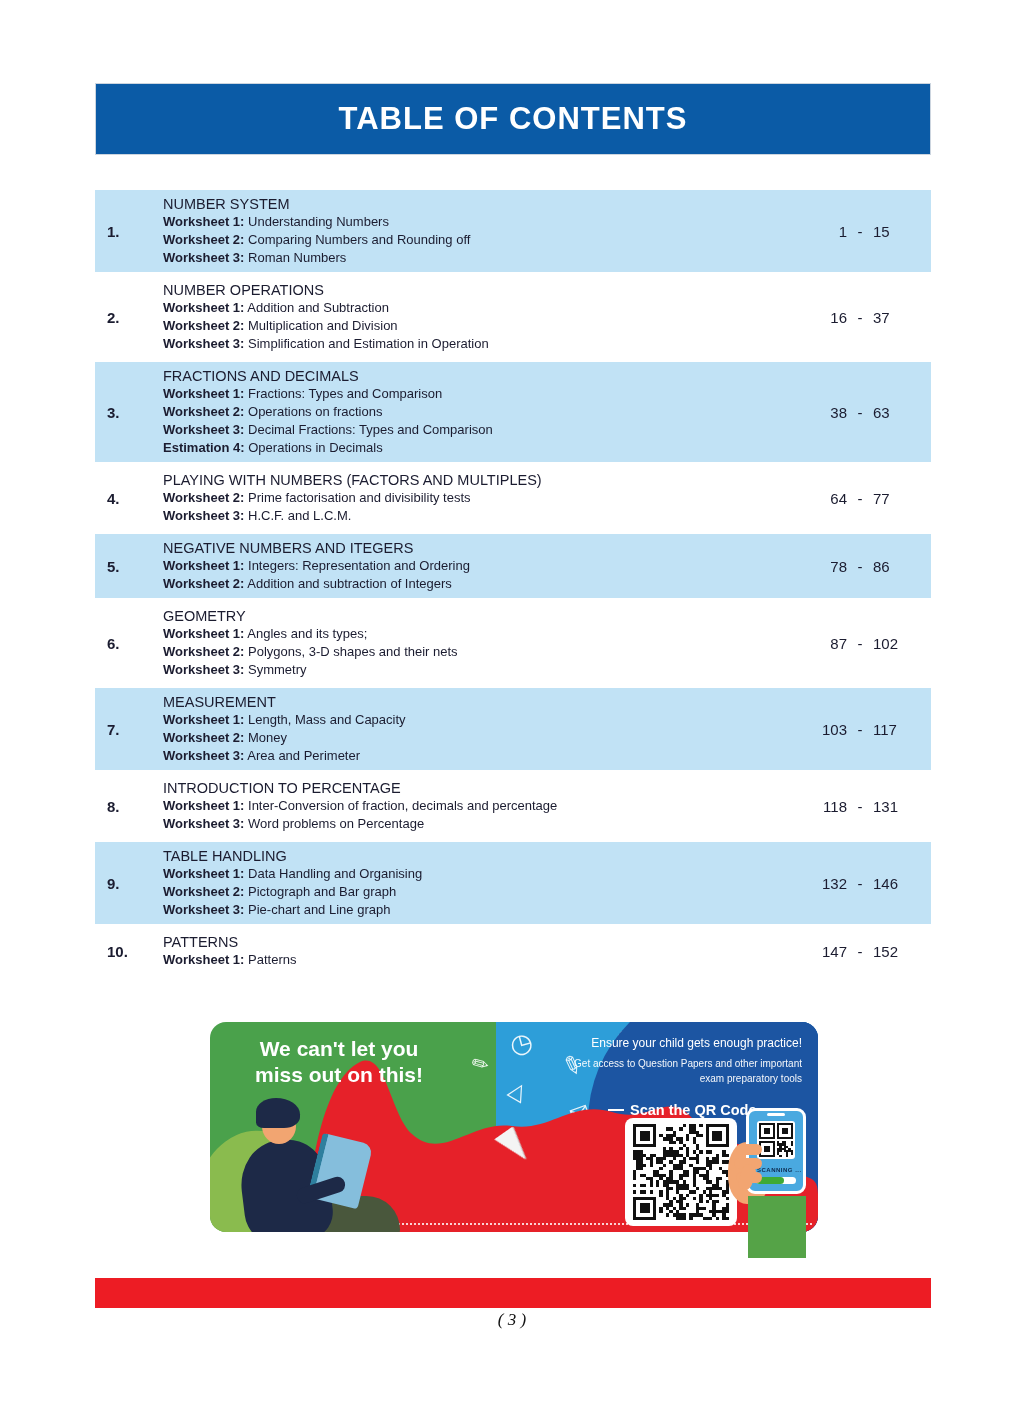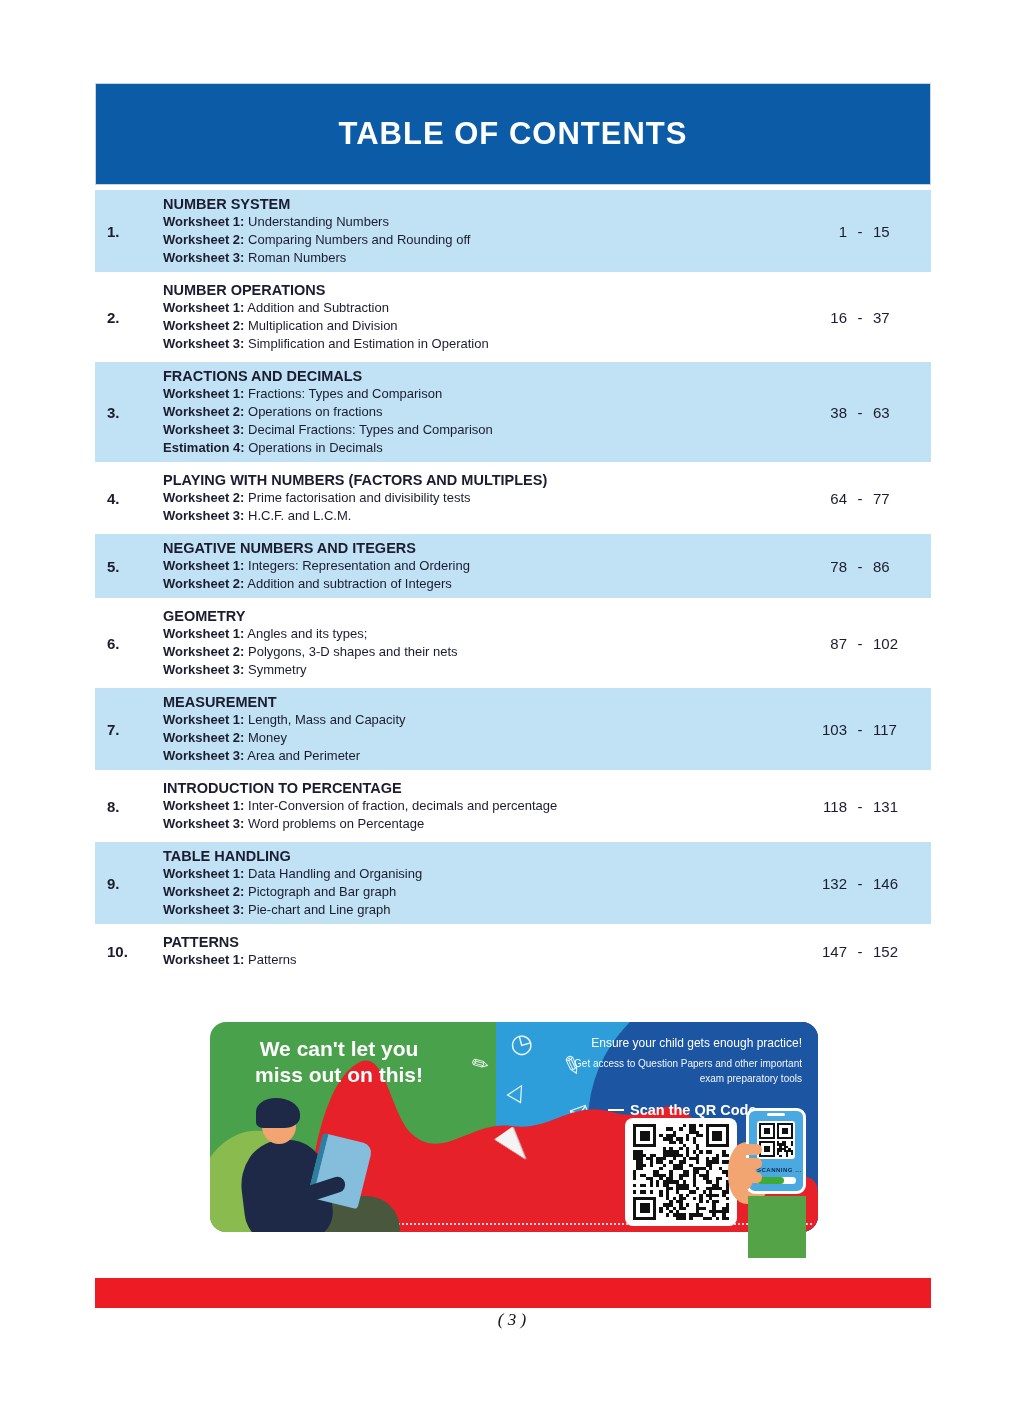--- a/index.html
+++ b/index.html
@@ -4,36 +4,36 @@
 <style>
   * { box-sizing: border-box; }
   html,body { margin:0; padding:0; }
   body {
     width:1024px; height:1408px; position:relative; background:#ffffff;
     font-family:"Liberation Sans", sans-serif; color:#1b1c30; overflow:hidden;
   }
 
   
   .title-banner{
-    position:absolute; left:95px; top:83px; width:836px; height:102px;
+    position:absolute; left:95px; top:83px; width:836px; height:72px;
     background:#0b5ba6; border:1px solid #ccd5df;
     display:flex; align-items:center; justify-content:center;text-align:center;
   }
   .title-banner .title-text{
     color:#ffffff; font-size:31px; font-weight:bold; letter-spacing:1px; margin:0;
   }
 
   
   .toc{ position:absolute; left:95px; top:190px; width:836px; }
   .toc-row{ display:flex; margin-bottom:4px; padding:5px 0; }
   .toc-row:nth-child(odd){ background:#c1e2f5; }
   .row-num{ width:68px; padding-left:12px; font-weight:bold; font-size:15px;
     display:flex; align-items:center; }
   .row-content{ flex:1; }
-  .row-title{ font-weight:bold; font-size:14.5px; line-height:18px; }
+  .row-title{ font-weight:normal; font-size:14.5px; line-height:18px; }
   .ws-line{ font-size:13px; line-height:18px; }
   .ws-label{ font-weight:bold; }
   .row-pages{ width:120px; display:flex; align-items:center; font-size:15px; }
   .pg-from{ width:36px; text-align:right; }
   .pg-dash{ width:26px; text-align:center; }
   .pg-to{ text-align:right; }
 
   
   .promo-banner{
     position:absolute; left:210px; top:1022px; width:608px; height:210px;

